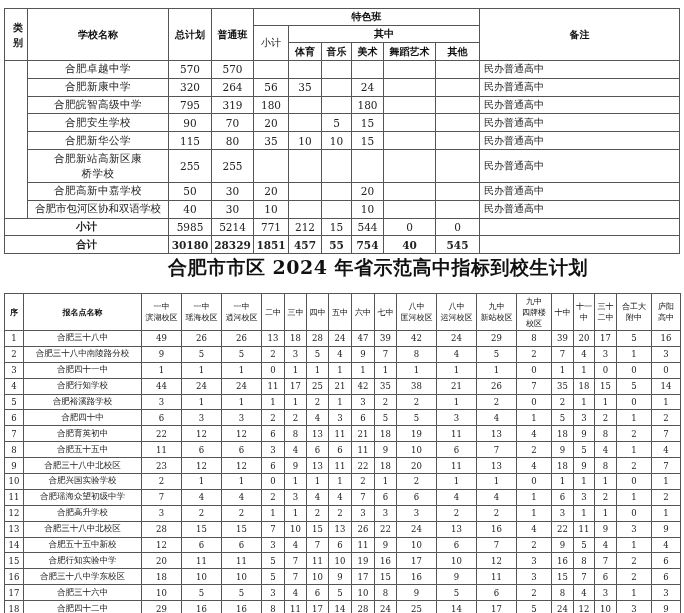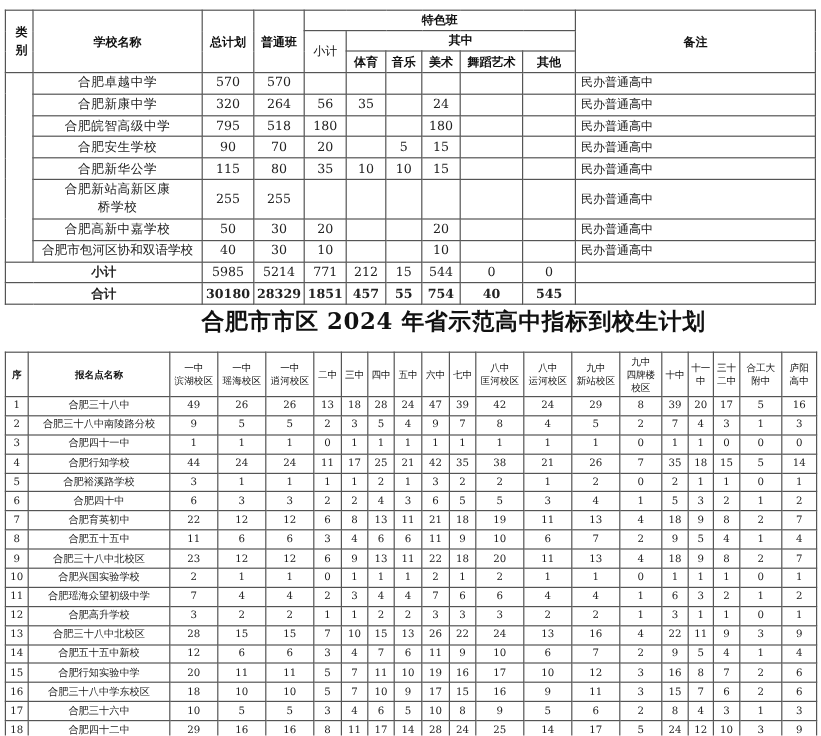--- a/index.html
+++ b/index.html
@@ -82,21 +82,21 @@
       <td>35</td>
       <td></td>
       <td>24</td>
       <td></td>
       <td></td>
       <td class="remark">民办普通高中</td>
     </tr>
     <tr>
       <td class="name">合肥皖智高级中学</td>
       <td>795</td>
-      <td>518</td>
+      <td>319</td>
       <td>180</td>
       <td></td>
       <td></td>
       <td>180</td>
       <td></td>
       <td></td>
       <td class="remark">民办普通高中</td>
     </tr>
     <tr>
       <td class="name">合肥安生学校</td>

